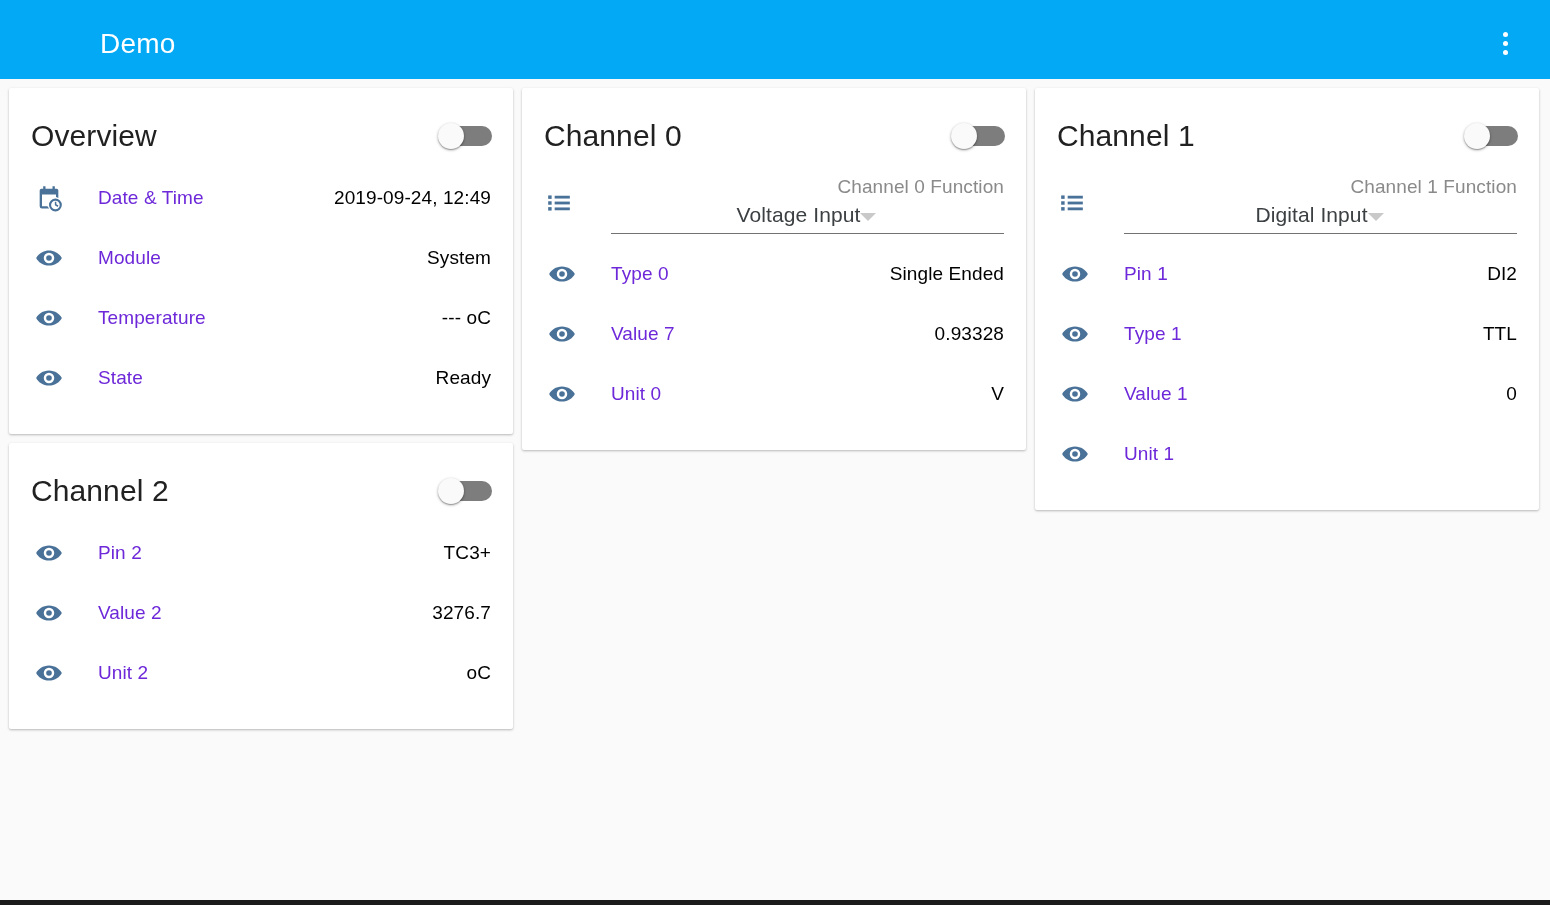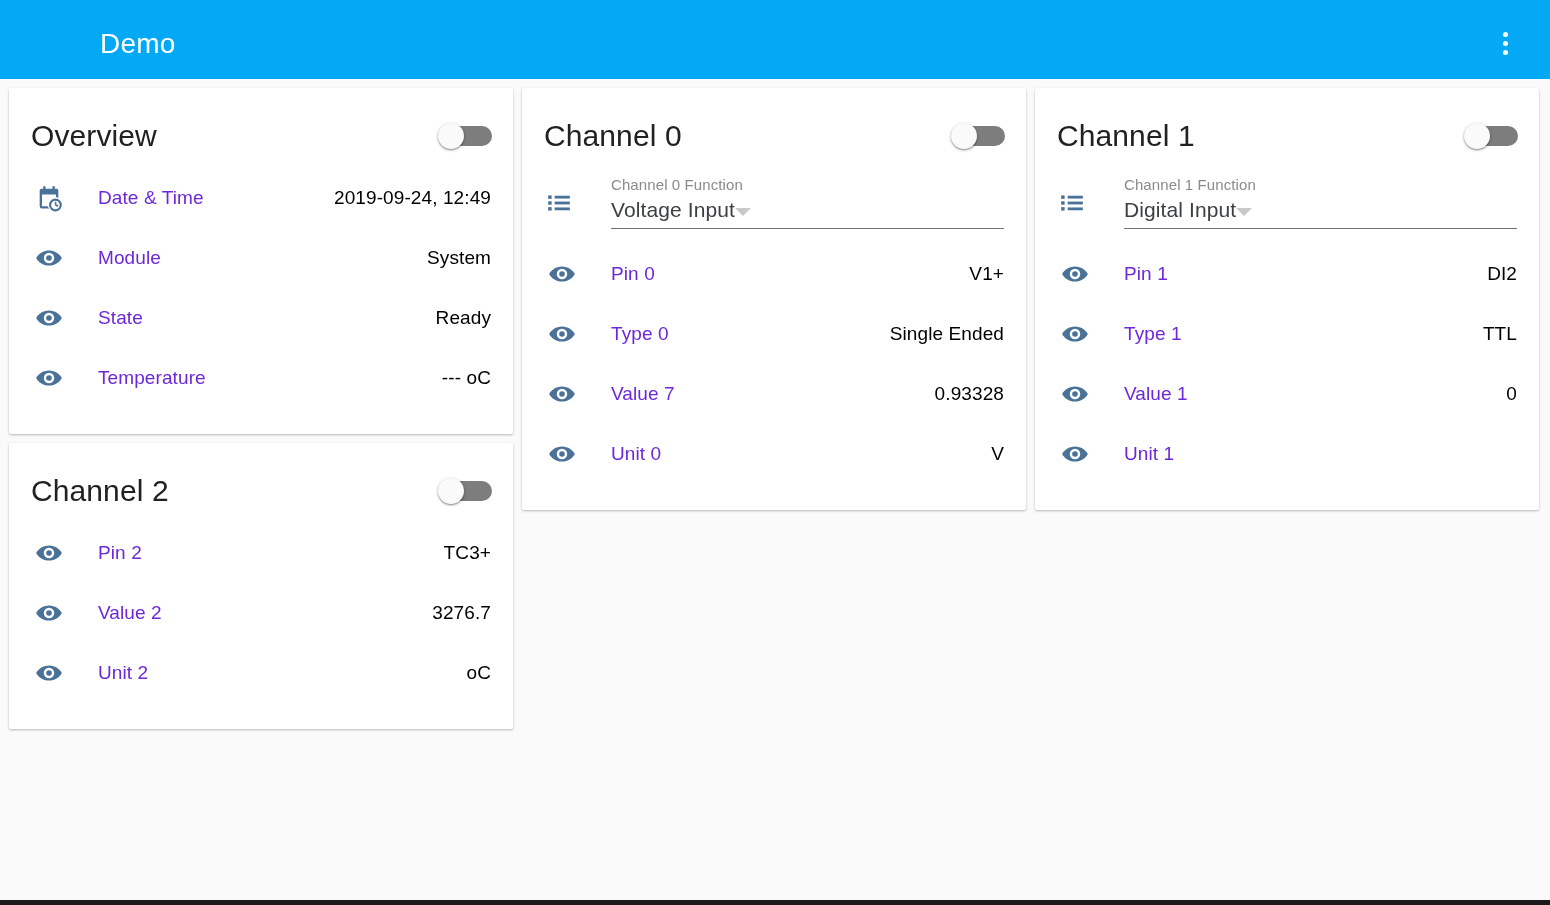--- a/index.html
+++ b/index.html
@@ -170,29 +170,30 @@
     padding-top: 22px;
     padding-left: 2px;
   }
   .select-field {
     position: relative;
     flex: 1;
     margin-left: 15px;
     padding-top: 8px;
   }
   .select-caption {
-    font-size: 15px;
+    font-size: 19px;
     color: #8a8a8a;
     line-height: 1.2;
     letter-spacing: 0.1px;
+    text-align: right;
   }
   .select-valuebar {
     display: flex;
     align-items: flex-end;
-    justify-content: flex-start;
+    justify-content: center;
     border-bottom: 1px solid #737373;
     padding: 3px 0 5px 0;
   }
   .select-value {
     font-size: 21px;
     color: #3c4043;
     letter-spacing: 0.1px;
     line-height: 1.25;
   }
   .caret {
@@ -268,33 +269,33 @@
             <div class="row-value">System</div>
           </div>
 
           <div class="row">
             <div class="row-icon">
               <svg class="icon-svg" width="28" height="28" viewBox="0 0 24 24" fill="#4a7299">
                 <path d="M12 5.5C6.9 5.5 2.6 8.6 1 12c1.6 3.4 5.9 6.5 11 6.5s9.4-3.1 11-6.5c-1.6-3.4-5.9-6.5-11-6.5zm0 11a4.5 4.5 0 1 1 0-9 4.5 4.5 0 0 1 0 9z"></path>
                 <circle cx="12" cy="12" r="2.4"></circle>
               </svg>
             </div>
+            <div class="row-label">Temperature</div>
+            <div class="row-value">--- oC</div>
+          </div>
+
+          <div class="row">
+            <div class="row-icon">
+              <svg class="icon-svg" width="28" height="28" viewBox="0 0 24 24" fill="#4a7299">
+                <path d="M12 5.5C6.9 5.5 2.6 8.6 1 12c1.6 3.4 5.9 6.5 11 6.5s9.4-3.1 11-6.5c-1.6-3.4-5.9-6.5-11-6.5zm0 11a4.5 4.5 0 1 1 0-9 4.5 4.5 0 0 1 0 9z"></path>
+                <circle cx="12" cy="12" r="2.4"></circle>
+              </svg>
+            </div>
             <div class="row-label">State</div>
             <div class="row-value">Ready</div>
-          </div>
-
-          <div class="row">
-            <div class="row-icon">
-              <svg class="icon-svg" width="28" height="28" viewBox="0 0 24 24" fill="#4a7299">
-                <path d="M12 5.5C6.9 5.5 2.6 8.6 1 12c1.6 3.4 5.9 6.5 11 6.5s9.4-3.1 11-6.5c-1.6-3.4-5.9-6.5-11-6.5zm0 11a4.5 4.5 0 1 1 0-9 4.5 4.5 0 0 1 0 9z"></path>
-                <circle cx="12" cy="12" r="2.4"></circle>
-              </svg>
-            </div>
-            <div class="row-label">Temperature</div>
-            <div class="row-value">--- oC</div>
           </div>
 
         </div>
       </div>
 
       <div class="card">
         <div class="card-header">
           <div class="card-title">Channel 2</div>
           <div class="toggle">
             <div class="track"></div>
@@ -367,30 +368,20 @@
             </div>
             <div class="select-field">
               <div class="select-caption">Channel 0 Function</div>
               <div class="select-valuebar">
                 <div class="select-value">Voltage Input</div>
                 <div class="caret"></div>
               </div>
             </div>
           </div>
 
-          <div class="row">
-            <div class="row-icon">
-              <svg class="icon-svg" width="28" height="28" viewBox="0 0 24 24" fill="#4a7299">
-                <path d="M12 5.5C6.9 5.5 2.6 8.6 1 12c1.6 3.4 5.9 6.5 11 6.5s9.4-3.1 11-6.5c-1.6-3.4-5.9-6.5-11-6.5zm0 11a4.5 4.5 0 1 1 0-9 4.5 4.5 0 0 1 0 9z"></path>
-                <circle cx="12" cy="12" r="2.4"></circle>
-              </svg>
-            </div>
-            <div class="row-label">Pin 0</div>
-            <div class="row-value">V1+</div>
-          </div>
 
           <div class="row">
             <div class="row-icon">
               <svg class="icon-svg" width="28" height="28" viewBox="0 0 24 24" fill="#4a7299">
                 <path d="M12 5.5C6.9 5.5 2.6 8.6 1 12c1.6 3.4 5.9 6.5 11 6.5s9.4-3.1 11-6.5c-1.6-3.4-5.9-6.5-11-6.5zm0 11a4.5 4.5 0 1 1 0-9 4.5 4.5 0 0 1 0 9z"></path>
                 <circle cx="12" cy="12" r="2.4"></circle>
               </svg>
             </div>
             <div class="row-label">Type 0</div>
             <div class="row-value">Single Ended</div>

